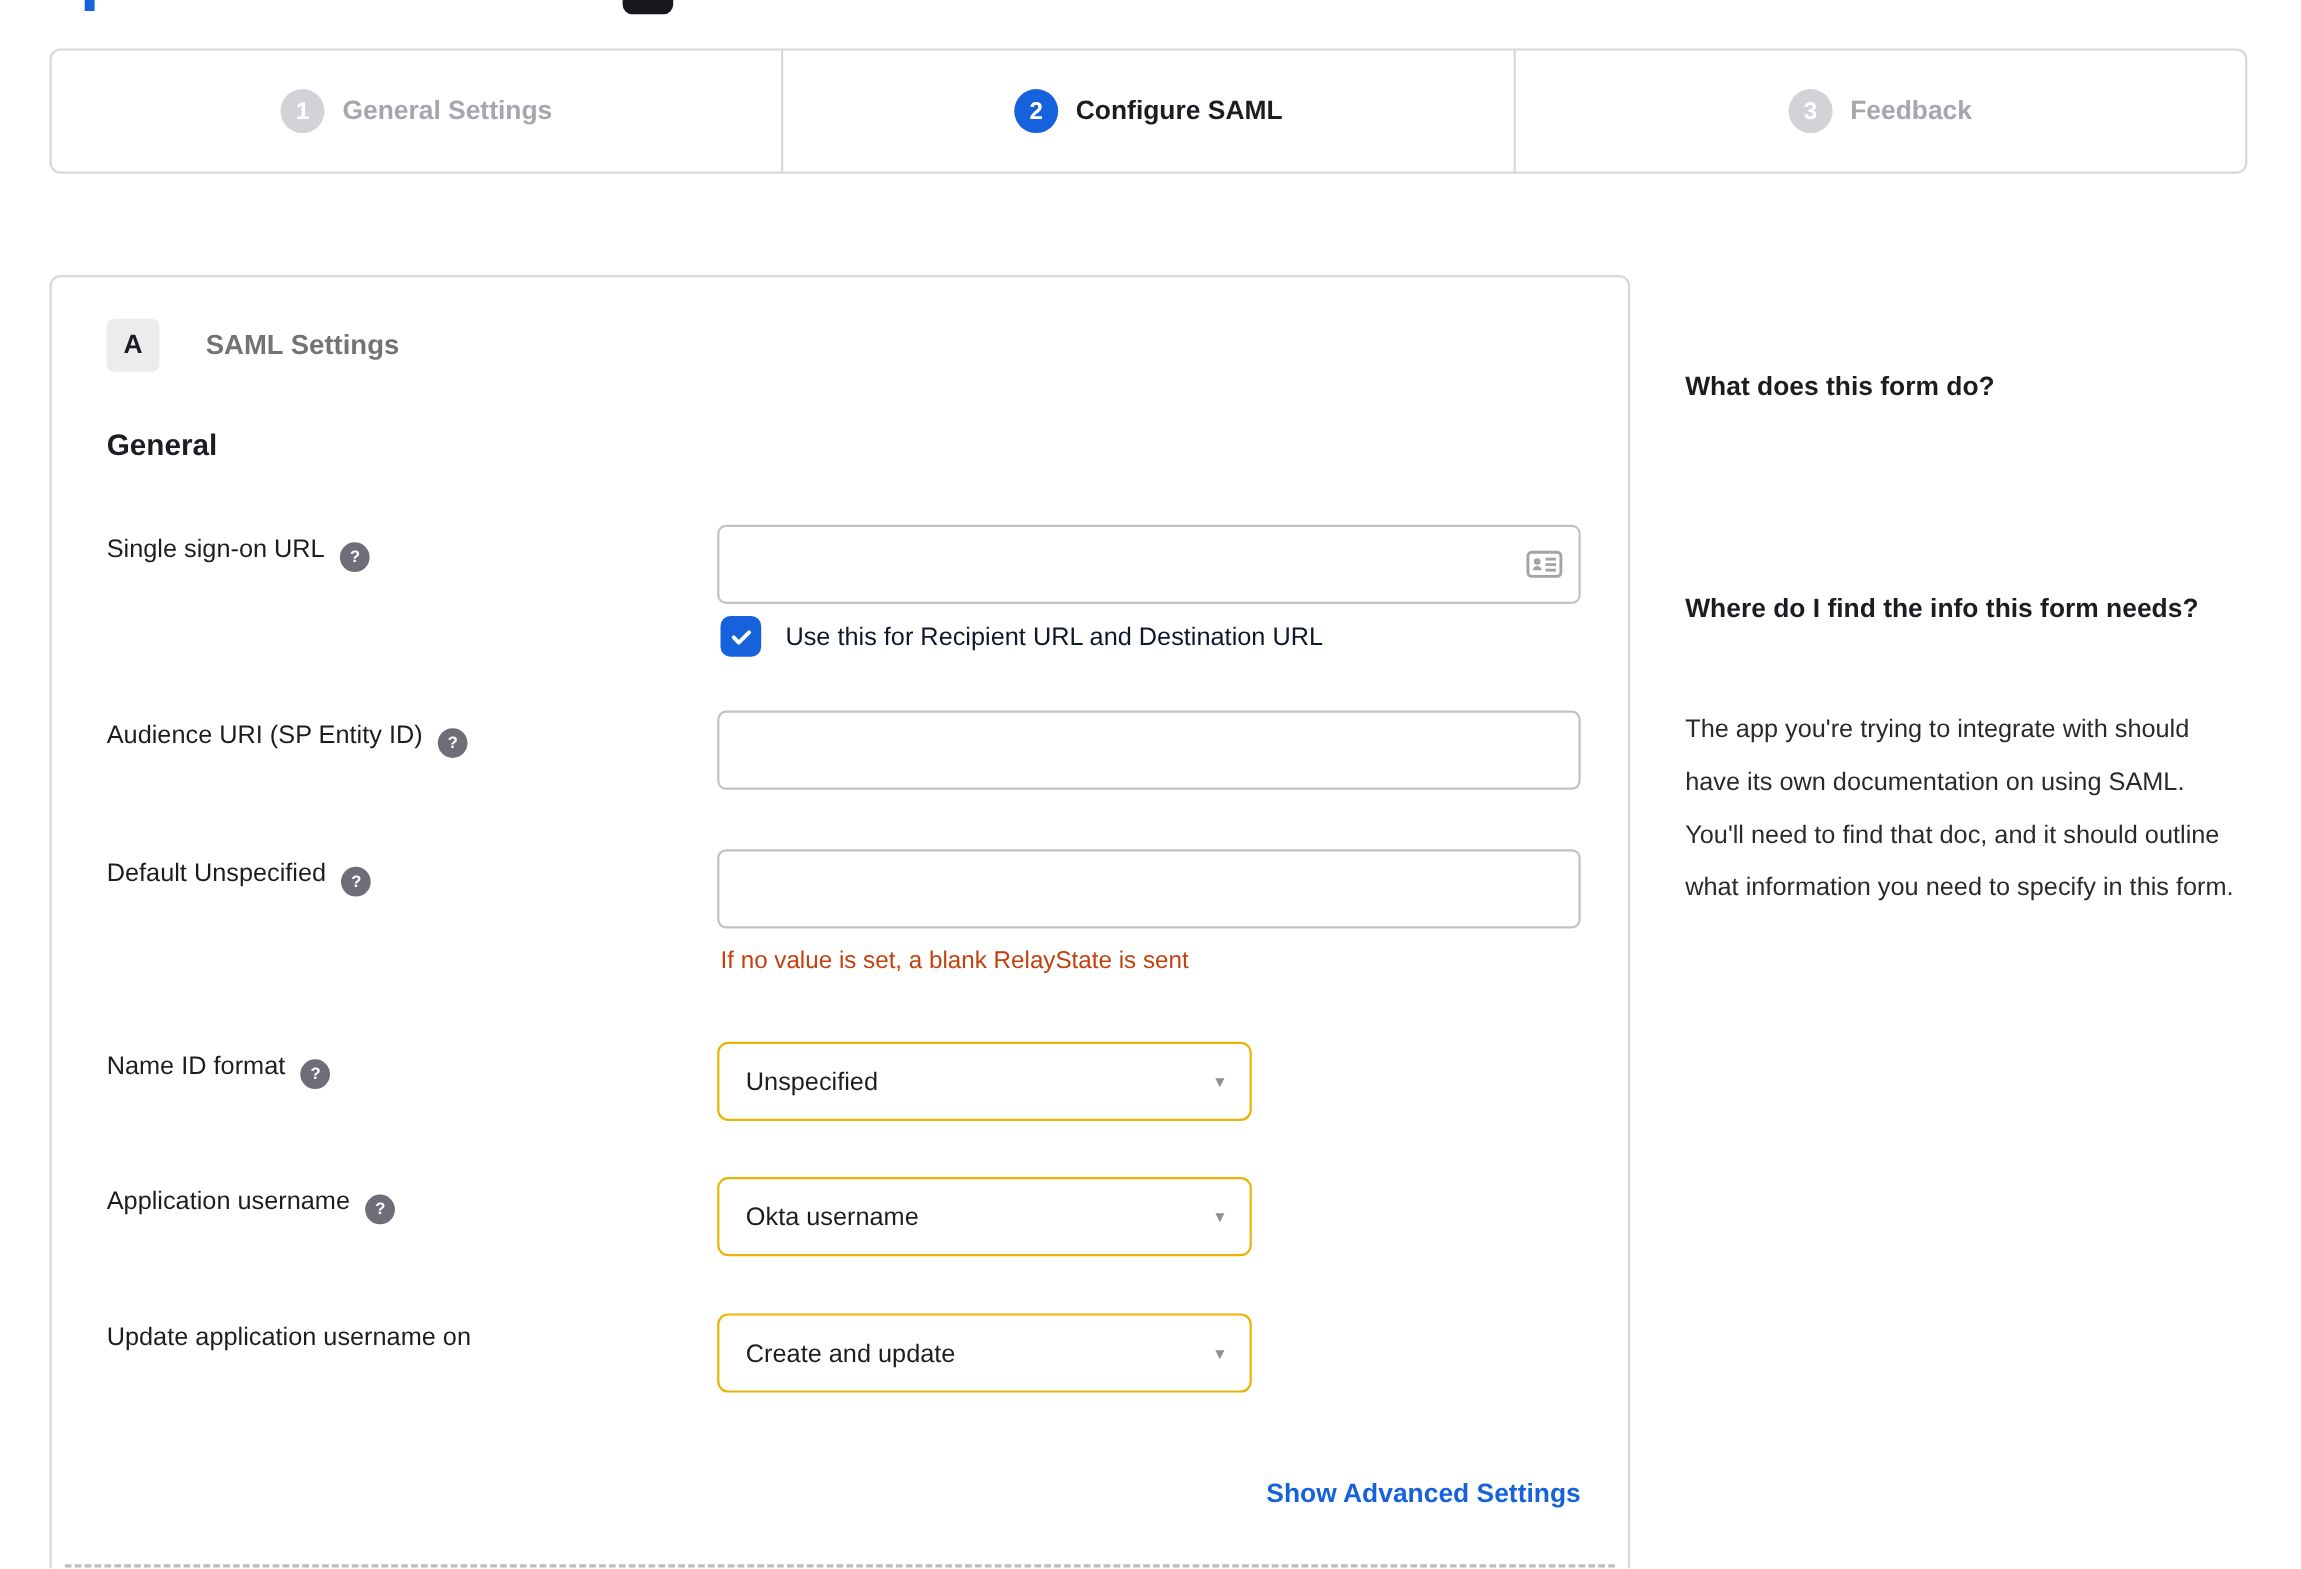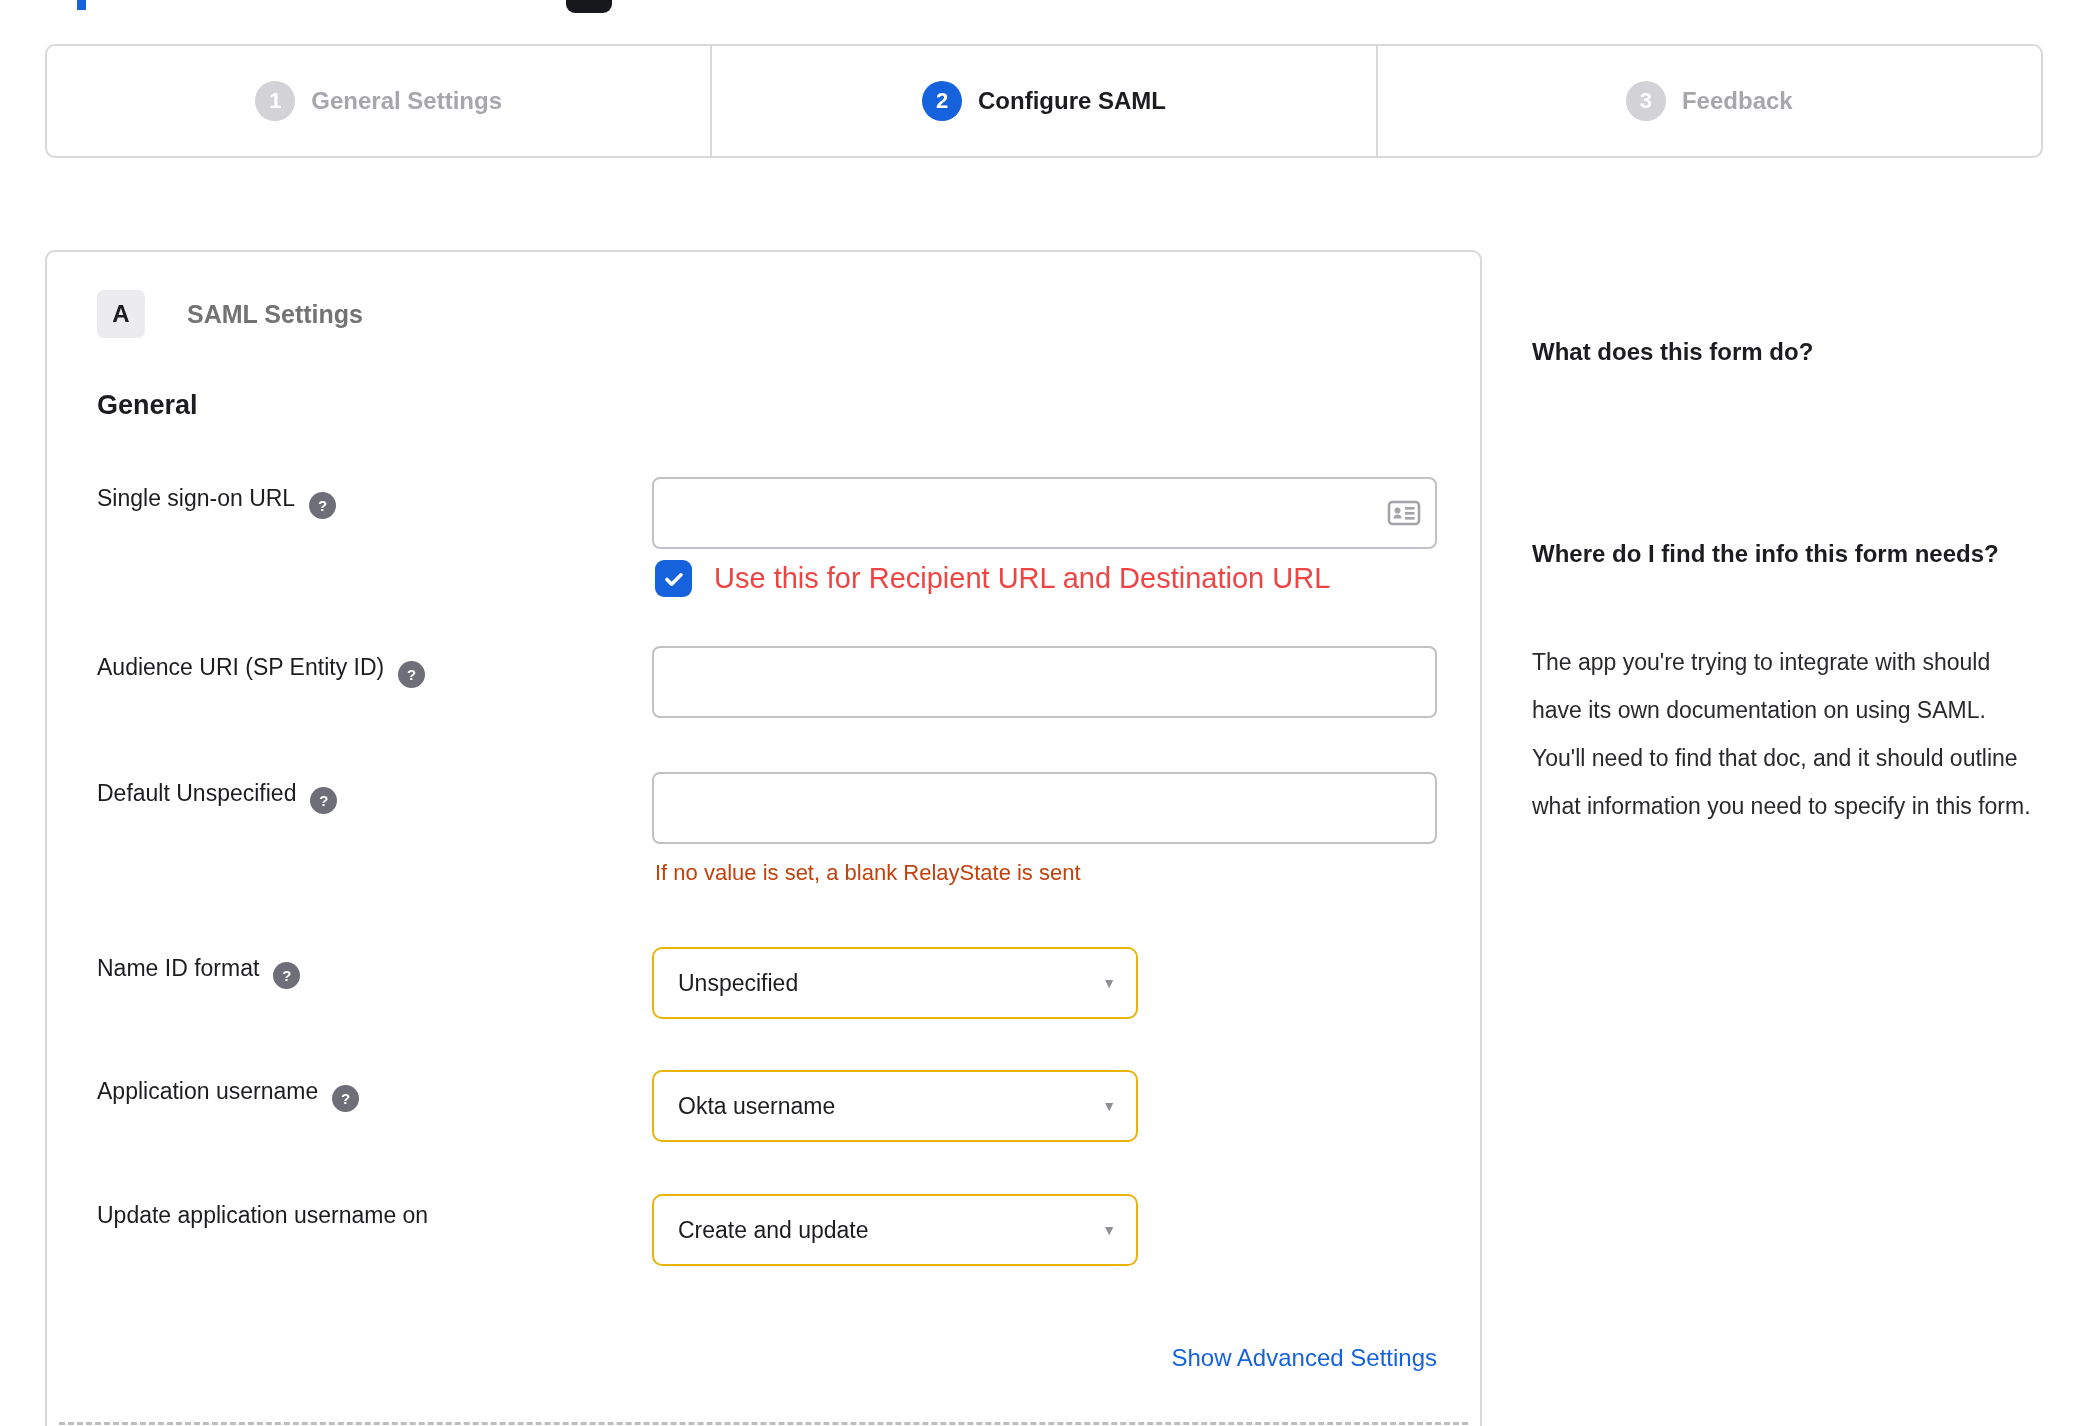--- a/index.html
+++ b/index.html
@@ -81,41 +81,41 @@
   }
 
   .checkbox-row {
     position:absolute; left:608px; display:flex; align-items:center; gap:22px;
   }
   .checkbox {
     width:37px; height:37px; border-radius:9px; background:#1662dd;
     display:flex; align-items:center; justify-content:center; flex:0 0 auto;
   }
   .checkbox svg { width:24px; height:24px; }
-  .checkbox-label { font-size:29px; color:#ef4444; }
+  .checkbox-label { font-size:23px; color:#0f172a; }
 
   .hint {
     position:absolute; left:608px;
     font-size:22px; color:#c2410c;
   }
 
   .select-box {
     position:absolute; left:605px; width:486px; height:72px;
     border:2px solid #eab308; border-radius:10px; background:#ffffff;
     display:flex; align-items:center; cursor:pointer;
   }
   .select-value { font-size:23px; color:#1d1d21; padding-left:24px; }
   .select-caret {
     position:absolute; right:20px; top:50%; transform:translateY(-50%);
     font-size:14px; color:#8f8f95;
   }
 
   .advanced-link {
     position:absolute; left:605px; top:1092px; width:785px;
-    text-align:right; font-size:24px; font-weight:400; color:#1662dd;
+    text-align:right; font-size:24px; font-weight:700; color:#1662dd;
     text-decoration:none; cursor:pointer;
   }
 
   .bottom-dashes {
     position:absolute; left:12px; right:12px; top:1170px; height:0;
     border-top:3px dashed #bcbcc1;
   }
   .help-q { font-size:24px; font-weight:bold; color:#1d1d21; line-height:44px; }
   .help-a { font-size:23px; color:#2a2a2e; line-height:48px; }
   .help-q1 { position:absolute; left:1532px; top:330px; width:500px; }

